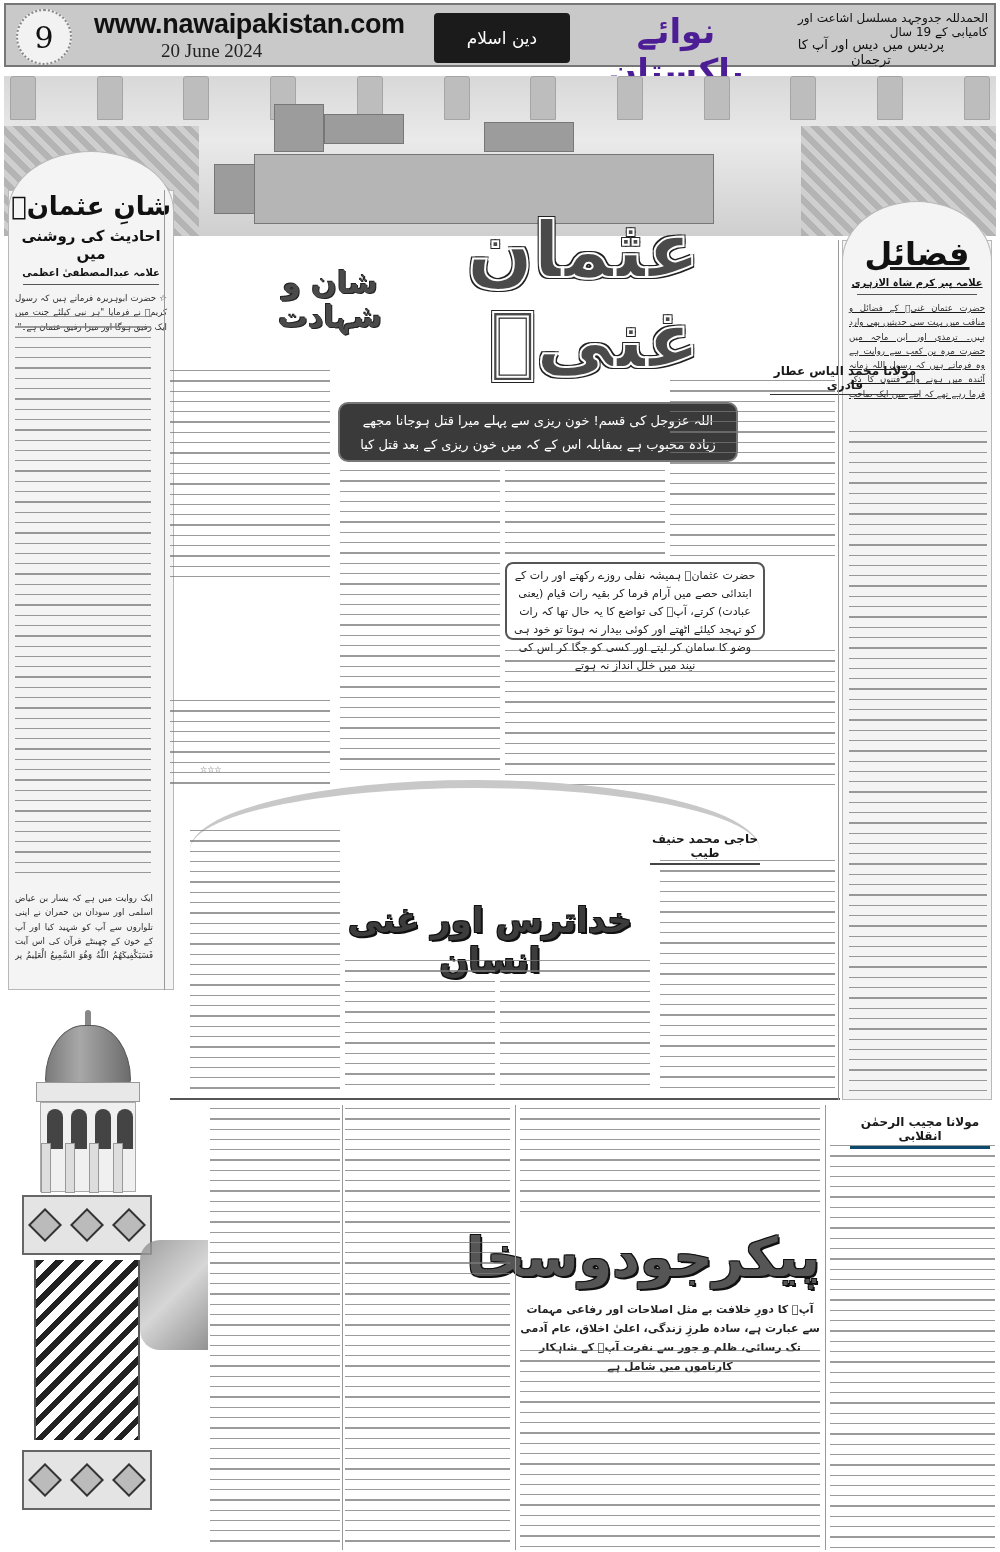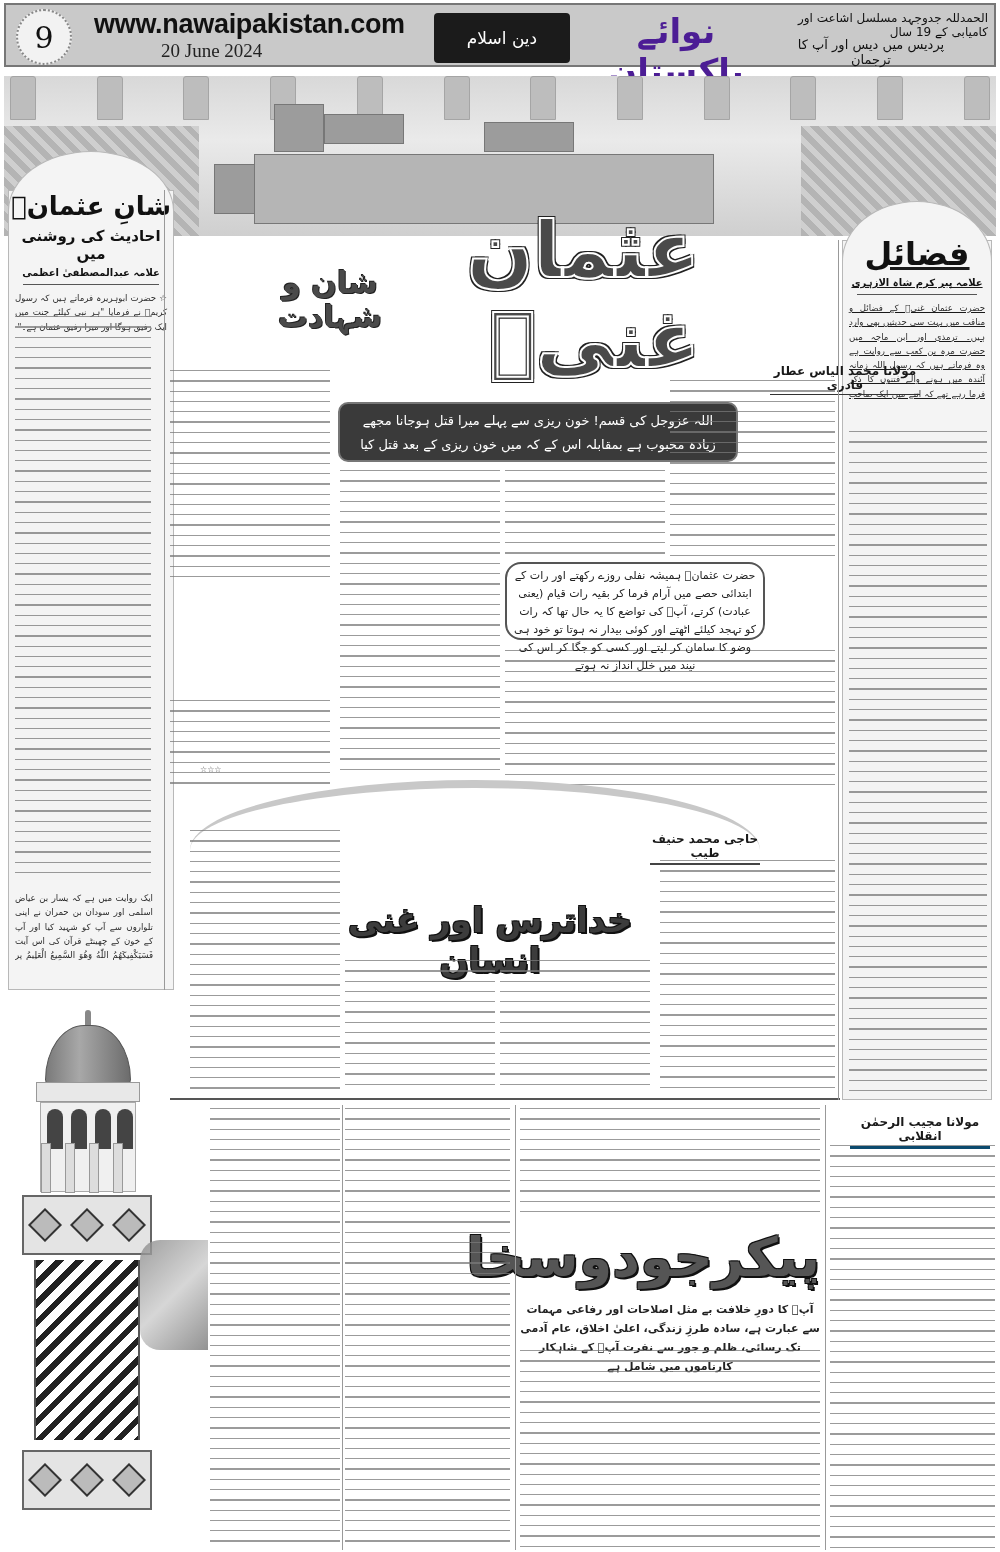--- a/index.html
+++ b/index.html
@@ -40,21 +40,21 @@
   .fill-lines .ln { height: 1.3px; background: #7a7a7a; margin-bottom: 9px; opacity: 0.75; }
 
   
   .main-title { position: absolute; left: 260px; top: 220px; width: 440px; height: 150px; display: flex; align-items: center; justify-content: center; }
   .main-title .big { font-size: 78px; font-weight: bold; color: #4a4a4a; -webkit-text-stroke: 2px #fff; text-shadow: 0 0 0 #222, 2px 2px 0 #222, -2px -2px 0 #222, 2px -2px 0 #222, -2px 2px 0 #222; direction: rtl; }
   .main-title .small { position: absolute; right: 300px; top: 20px; font-size: 30px; font-weight: bold; color: #4a4a4a; text-shadow: 1px 1px 0 #222, -1px -1px 0 #222; direction: rtl; line-height: 34px; text-align: center; }
   .author-center { position: absolute; left: 770px; top: 364px; width: 150px; text-align: center; direction: rtl; font-size: 12px; font-weight: bold; border-bottom: 1px solid #333; padding-bottom: 2px; }
 
   .quote-dark { position: absolute; left: 338px; top: 402px; width: 400px; height: 60px; background: #3a3a3a; border-radius: 10px; border: 2px solid #777; padding: 5px 10px; color: #fff; direction: rtl; text-align: center; font-size: 13px; line-height: 24px; }
 
-  .quote-box { position: absolute; border: 2px solid #555; border-radius: 16px; background: #fff; direction: rtl; text-align: center; color: #222; }
+  .quote-box { position: absolute; border: 2px solid #555; border-radius: 8px; background: #fff; direction: rtl; text-align: center; color: #222; }
   .quote-box.q1 { left: 505px; top: 562px; width: 260px; height: 78px; font-size: 11px; line-height: 18px; padding: 3px 6px; }
   .quote-box.q2 { left: 182px; top: 592px; width: 148px; height: 100px; font-size: 13px; line-height: 22px; padding: 4px; }
   .quote-box.q2::before, .quote-box.q2::after { content: ""; position: absolute; top: 14px; width: 10px; height: 72px; background: #666; }
   .quote-box.q2::before { left: -16px; }
   .quote-box.q2::after { right: -16px; }
 
   .swoosh { position: absolute; left: 190px; top: 780px; width: 570px; height: 70px; border-top: 8px solid #c8c8c8; border-radius: 50% 50% 0 0 / 100% 100% 0 0; }
 
   .section-head { position: absolute; text-align: center; direction: rtl; font-weight: bold; color: #3c3c3c; text-shadow: 2px 2px 0 #111, -1px -1px 0 #111, 1px -1px 0 #111, -1px 1px 0 #111; }
   .head-khuda { left: 340px; top: 900px; width: 300px; font-size: 34px; }

